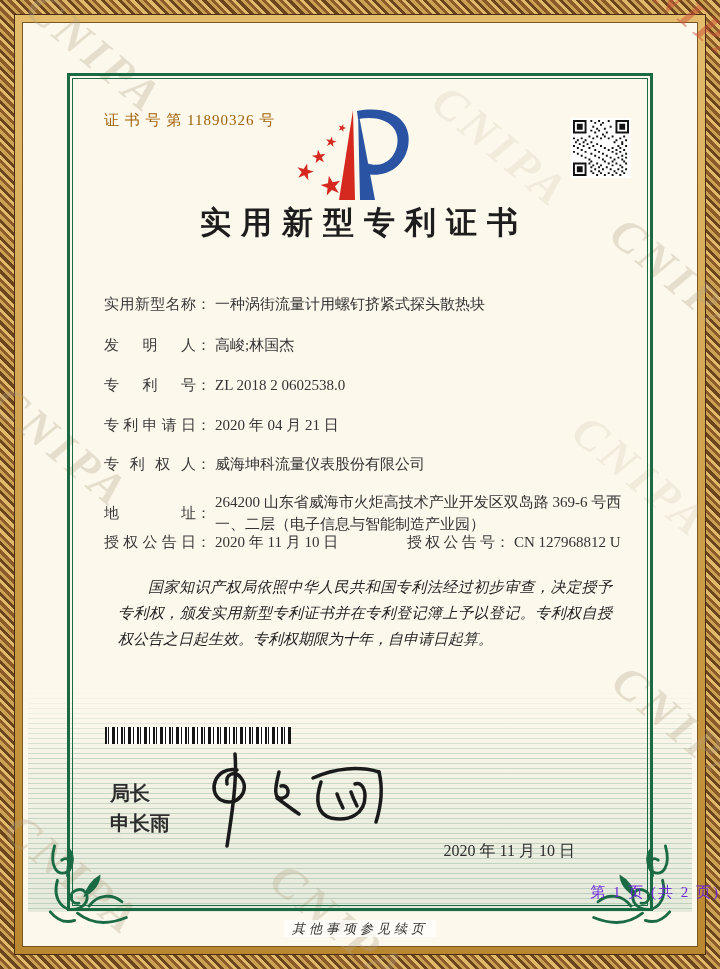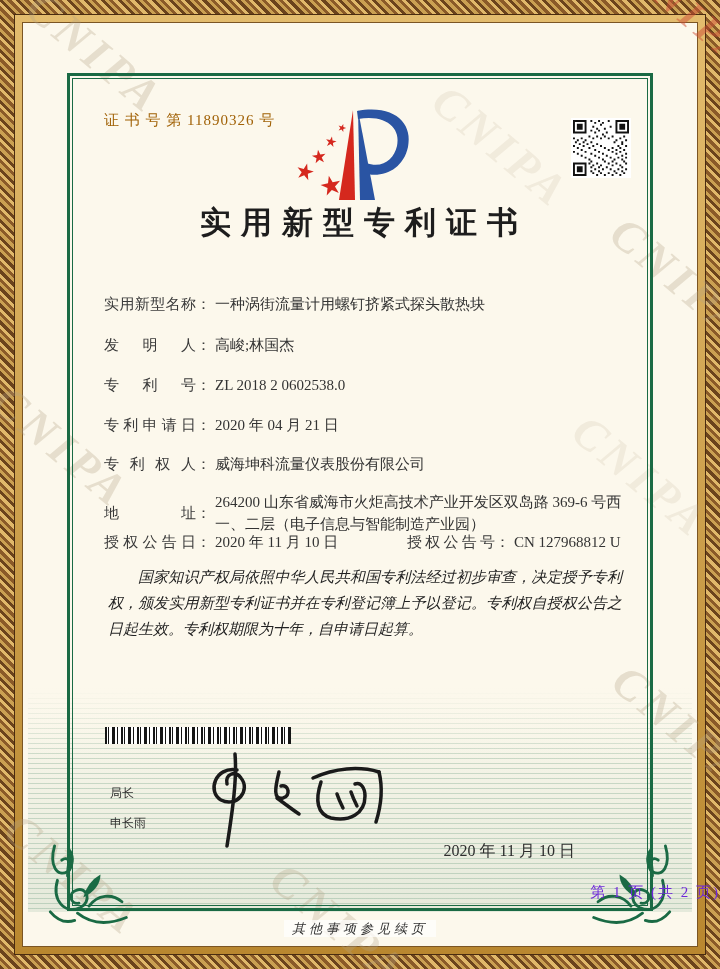--- a/index.html
+++ b/index.html
@@ -40,25 +40,25 @@
          font-size:31px;font-weight:700;color:#1d1d1d;letter-spacing:10px;margin-left:8px;}
   .row{position:absolute;left:104px;width:530px;display:flex;align-items:center;
        font-size:15px;color:#3a3a3a;line-height:22px;}
   .lbl{display:inline-block;width:92px;text-align:justify;text-align-last:justify;flex:0 0 92px;}
   .lbl.w2{width:88px;flex:0 0 88px;}
   .colon{flex:0 0 auto;margin-right:4px;}
   .val{flex:1;color:#333;}
   .val.fixed{flex:0 0 192px;}
   .body{position:absolute;left:100px;top:556px;width:530px;font-size:15px;line-height:26px;
         color:#222;text-align:justify;font-style:italic;}
-  .body p{margin:8px;text-indent:2em;}
+  .body p{margin:18px;text-indent:2em;}
   .barcode{position:absolute;left:105px;top:727px;width:186px;height:17px;
       background:repeating-linear-gradient(90deg,#151515 0 2px,#fff 2px 3px,#151515 3px 4px,
         #fff 4px 7px,#151515 7px 10px,#fff 10px 12px,#151515 12px 13px,#fff 13px 16px);}
-  .signer{position:absolute;left:110px;top:778px;font-size:12px;color:#2d2d2d;line-height:30px;}
+  .signer{position:absolute;left:110px;top:778px;font-size:20px;color:#2d2d2d;line-height:30px;font-weight:bold;}
   .sig-svg{position:absolute;left:193px;top:748px;}
   .issue-date{position:absolute;right:145px;top:841px;font-size:16px;color:#2d2d2d;}
   .page-num{position:absolute;left:0;right:0;top:883px;text-align:right;
             font-size:15px;color:#6d28d9;letter-spacing:2px;}
   .footer-note{position:absolute;left:0;right:0;top:920px;text-align:center;
             font-size:13px;color:#333;letter-spacing:4px;font-style:italic;}
   .footer-note span{background:rgba(255,255,255,0.7);padding:1px 8px;}
 </style>
 </head>
 <body>

